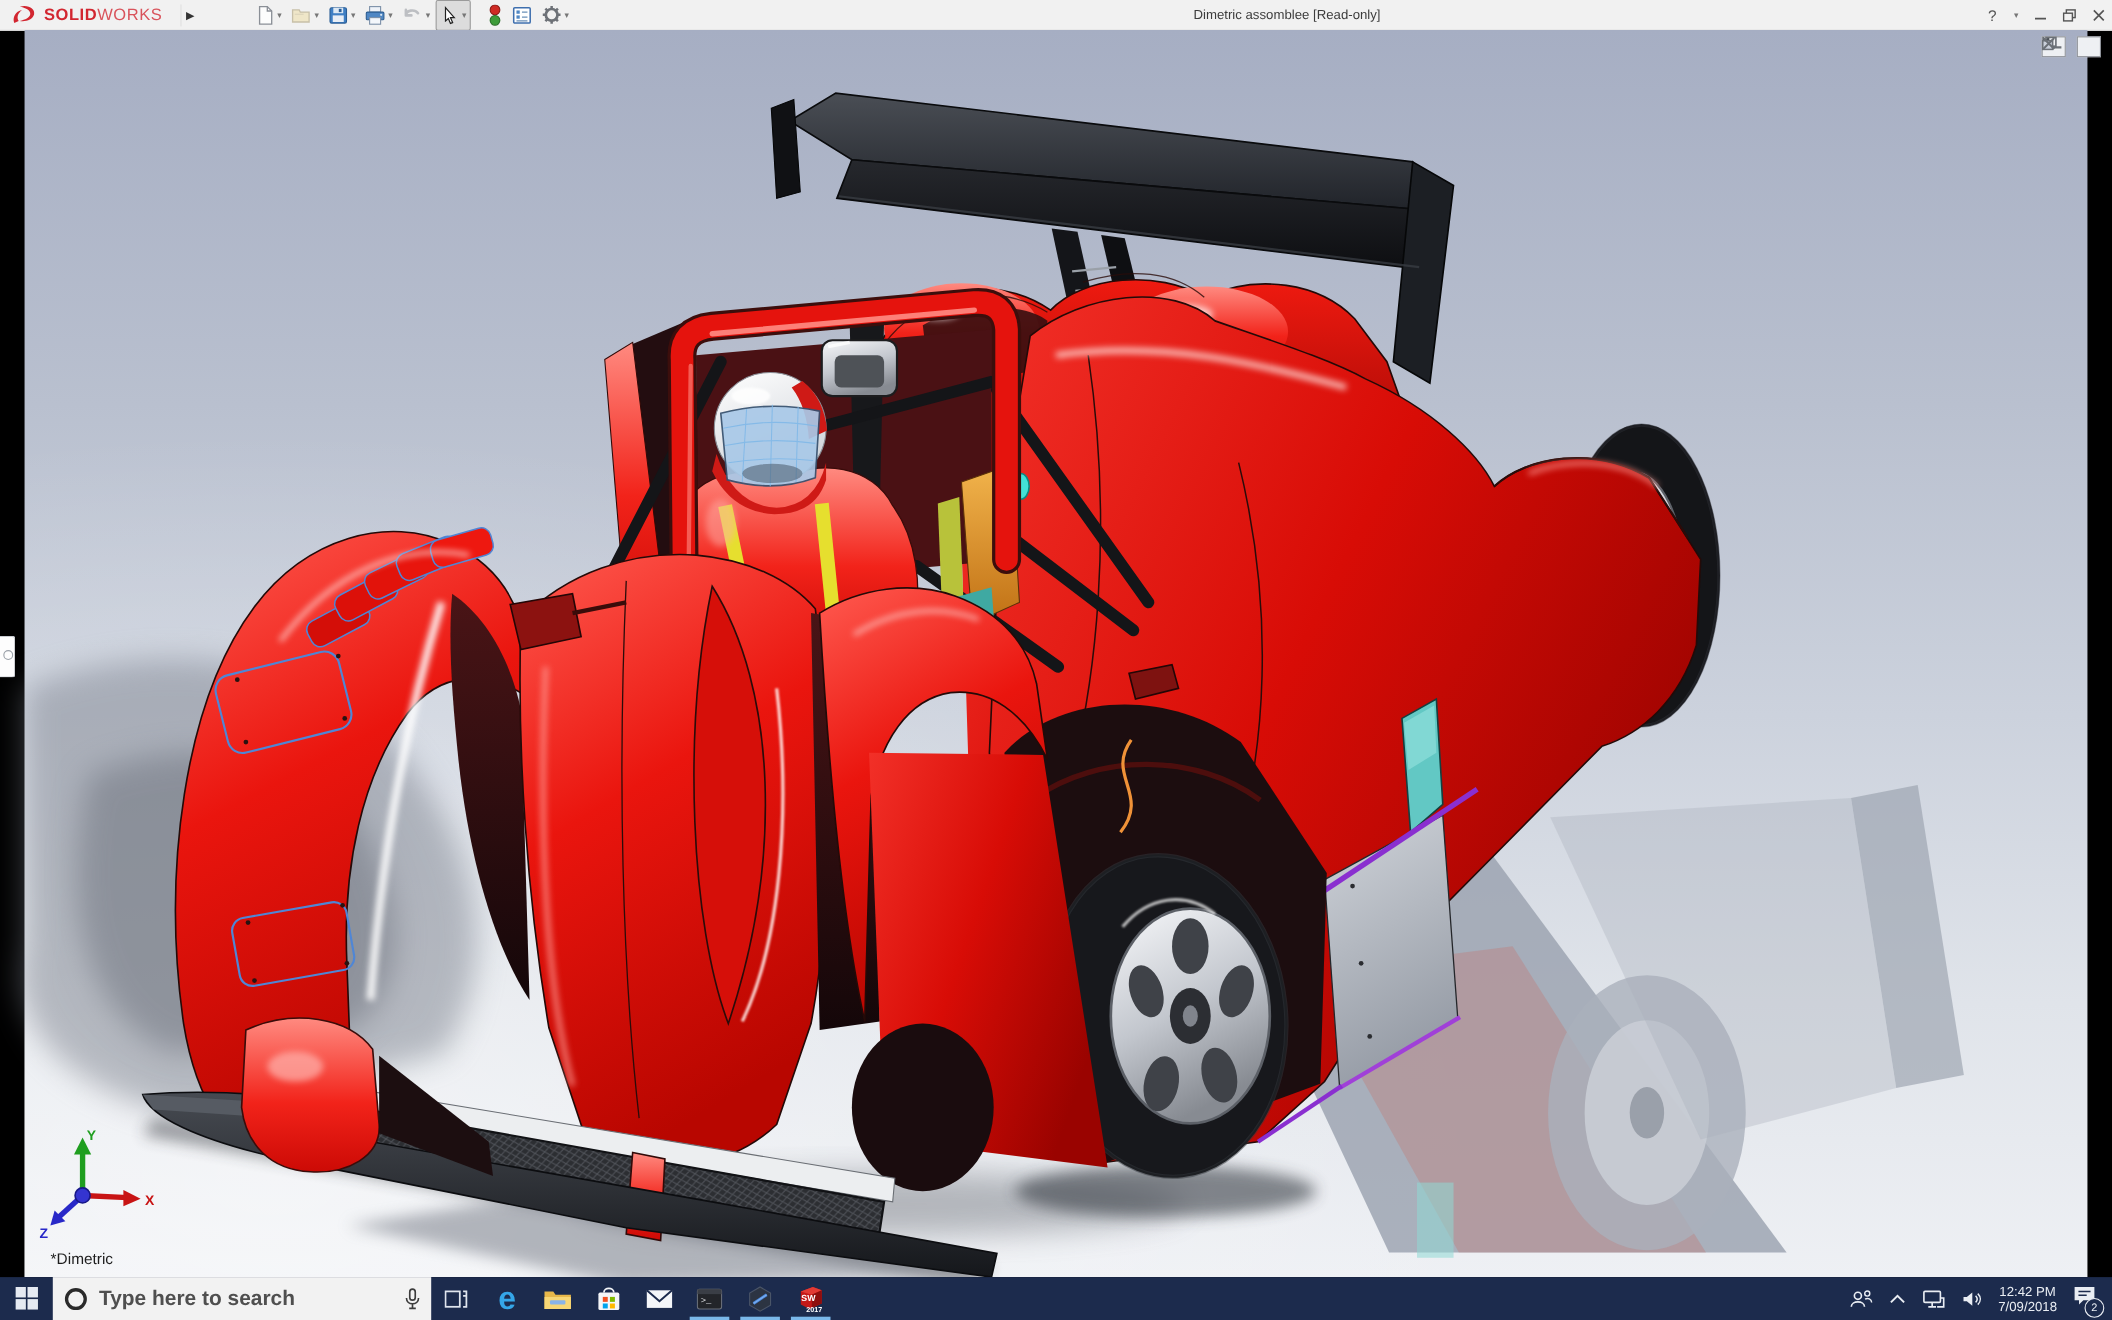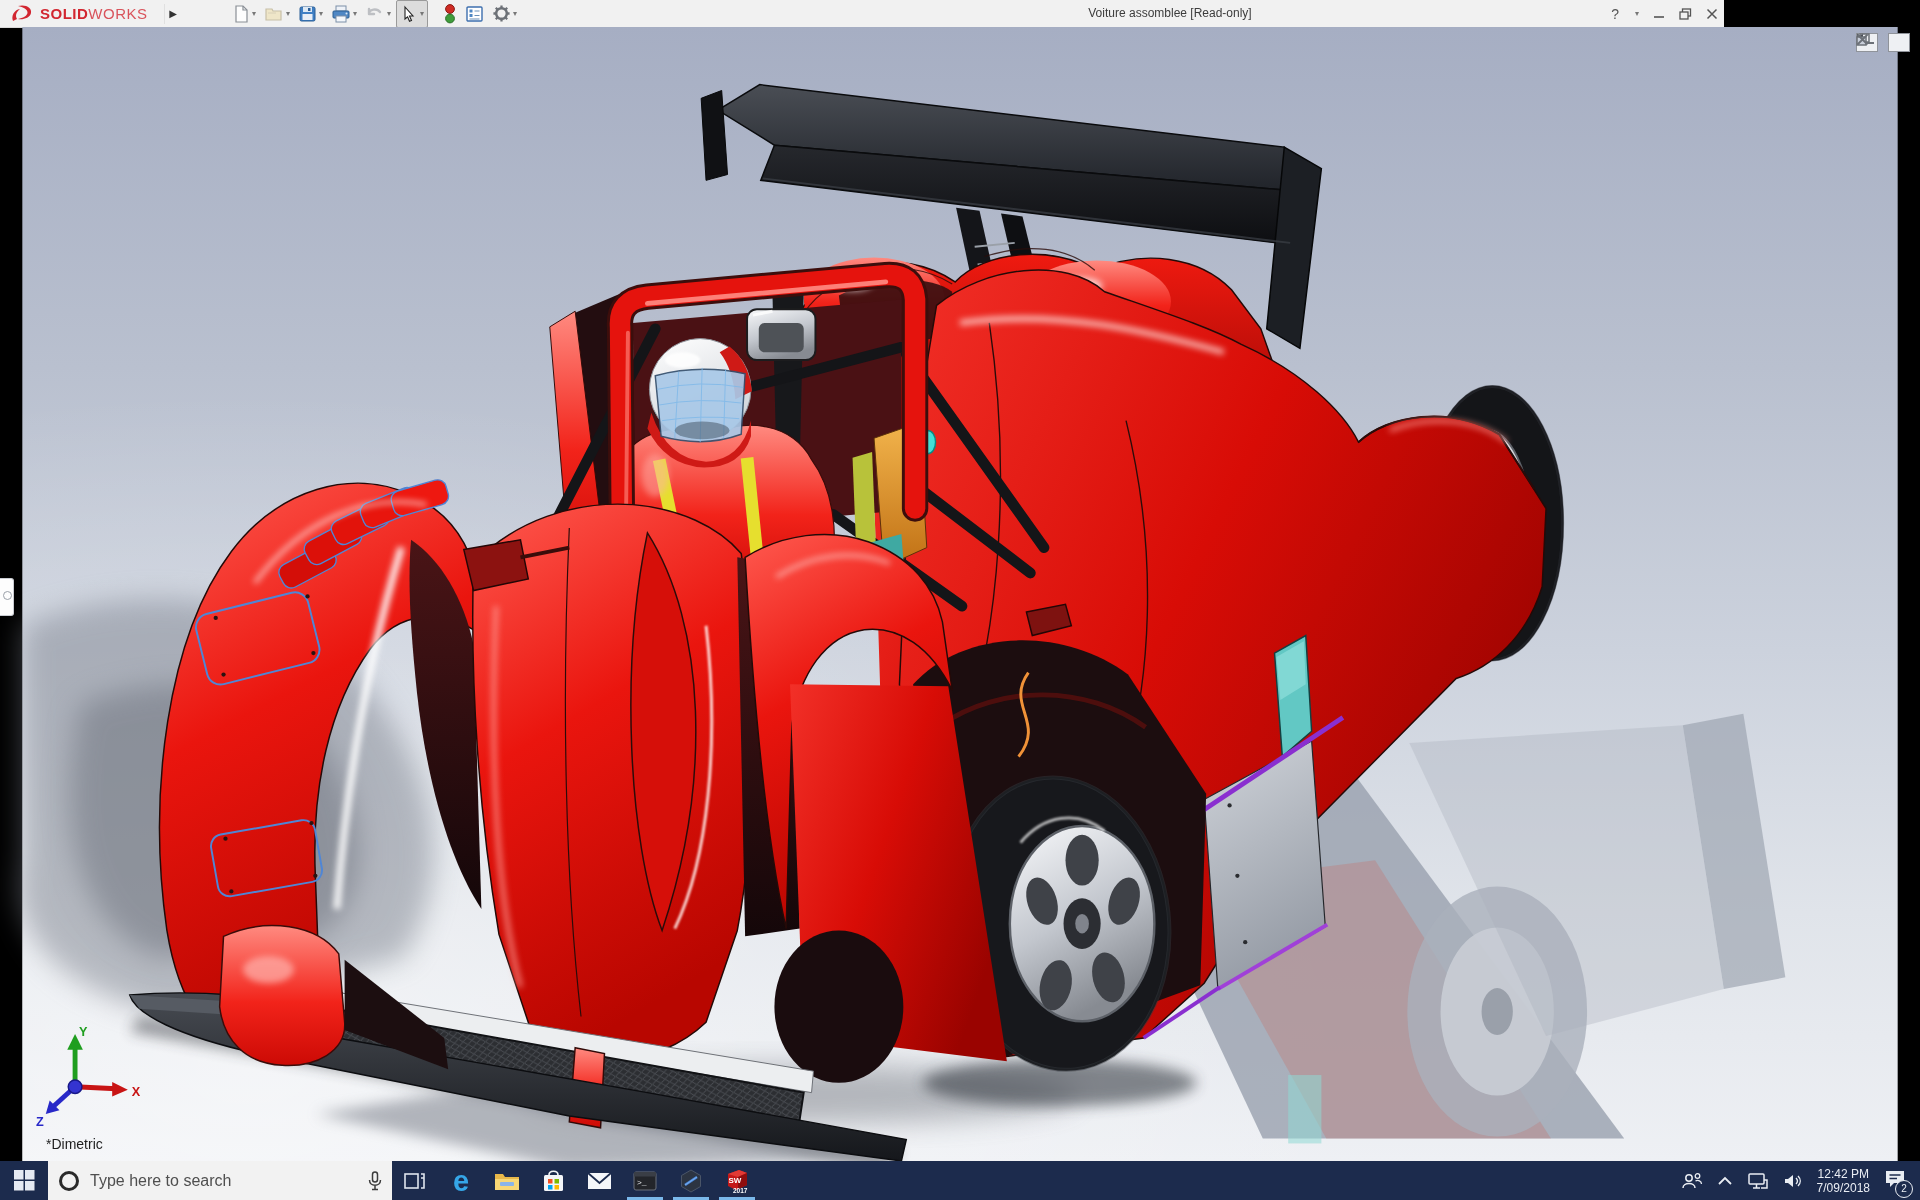--- a/index.html
+++ b/index.html
@@ -1,17 +1,17 @@
 <!DOCTYPE html>
 <html><head>
 <meta charset="utf-8">
 <style>
   html,body{margin:0;padding:0;width:1920px;height:1200px;overflow:hidden;
     font-family:"Liberation Sans",sans-serif;background:#000;}
-  .titlebar{position:absolute;left:0;top:0;width:1724px;height:27px;background:#f1f1f1;
+  .titlebar{position:absolute;left:0;top:0;width:1920px;height:27px;background:#f1f1f1;
     border-bottom:1px solid #d9d9d9;display:flex;align-items:center;}
   .brand{display:flex;align-items:center;gap:4px;padding-left:10px;width:150px;}
   .brand-text{font-size:15px;letter-spacing:.5px;color:#d22630;}
   .brand-text b{font-weight:700;} .brand-text span{font-weight:400;color:#d9535b;}
   .flyout{width:16px;height:20px;display:flex;align-items:center;justify-content:center;color:#333;font-size:10px;border-left:1px solid #e0e0e0;margin-left:4px;}
   .tb-icons{display:flex;align-items:center;gap:2px;margin-left:48px;}
   .tb-btn{display:flex;align-items:center;padding:2px 3px;height:22px;}
   .tb-btn svg{display:block;}
   .dd{font-size:8px;color:#777;margin-left:2px;}
   .tb-sel{background:#dcdcdc;border:1px solid #9a9a9a;border-radius:2px;}
@@ -23,21 +23,21 @@
   .viewport svg{position:absolute;left:0;top:0;}
   .doc-controls{position:absolute;right:10px;top:6px;display:flex;align-items:center;gap:10px;z-index:5;}
   .doc-box{width:20px;height:17px;border:1px solid #8f939a;background:#eef0f3;display:flex;align-items:center;justify-content:center;}
   .left-tab{position:absolute;left:0;top:551px;width:13px;height:36px;background:#fdfdfd;
     border:1px solid #c9ccd2;border-left:none;border-radius:0 3px 3px 0;z-index:5;}
   .left-tab i{position:absolute;left:3px;top:12px;width:7px;height:7px;border:1.5px solid #9aa0a8;border-radius:50%;}
   .orient-label{position:absolute;left:46px;top:1109px;font-size:14px;font-weight:400;color:#1e1e1e;z-index:5;}
   .taskbar{position:absolute;left:0;top:1161px;width:1920px;height:39px;background:#1c2b4d;display:flex;align-items:stretch;z-index:10;}
   .start{width:48px;display:flex;align-items:center;justify-content:center;}
   .searchbox{width:344px;background:#f2f2f2;display:flex;align-items:center;gap:10px;padding:0 10px;box-sizing:border-box;}
-  .searchbox .ph{font-size:16px;color:#4f4f4f;flex:1;}
+  .searchbox .ph{font-size:19px;color:#4f4f4f;flex:1;font-weight:bold;}
   .tb-app{width:46px;display:flex;align-items:center;justify-content:center;position:relative;}
   .tb-app .runbar{position:absolute;left:5px;bottom:0;width:36px;height:3px;background:#7ab8ea;}
   .tray{margin-left:auto;display:flex;align-items:center;gap:14px;padding-right:4px;color:#e9edf3;}
   .clock{font-size:12px;text-align:center;line-height:14px;}
   .badge{position:absolute;right:-7px;bottom:-5px;width:16px;height:16px;border-radius:50%;
     background:#1c2b4d;border:1.5px solid #e9edf3;font-size:10px;display:flex;align-items:center;justify-content:center;}
   .ac-wrap{position:relative;margin-right:10px;}
 </style>
 </head>
 <body>
@@ -116,21 +116,21 @@
         <circle cx="10" cy="10" r="5.6" fill="none" stroke="#6d7177" stroke-width="2.6"></circle>
         <circle cx="10" cy="10" r="2" fill="#f1f1f1"></circle>
         <g stroke="#6d7177" stroke-width="2.4">
           <path d="M10 1.5 L10 4.5 M10 15.5 L10 18.5 M1.5 10 L4.5 10 M15.5 10 L18.5 10 M4 4 L6 6 M14 14 L16 16 M16 4 L14 6 M6 14 L4 16"></path>
           </g>
         </svg>
       <span class="dd">▾</span>
     </div>
   </div>
 
-  <div class="win-title">Voiture assomblee [Read-only]</div>
+  <div class="win-title">Dimetric assomblee [Read-only]</div>
 
   <div class="tb-right">
     <span class="glyph">?</span>
     <span class="dd">▾</span>
     <svg width="12" height="12" viewBox="0 0 12 12">
         <path d="M1 9 L11 9" stroke="#555" stroke-width="1.6"></path>
       </svg>
     <svg width="13" height="12" viewBox="0 0 13 12">
       <rect x="3.5" y="1" width="8" height="7" fill="none" stroke="#555" stroke-width="1.3"></rect>
       <rect x="1" y="4" width="8" height="7" fill="#f1f1f1" stroke="#555" stroke-width="1.3"></rect>

